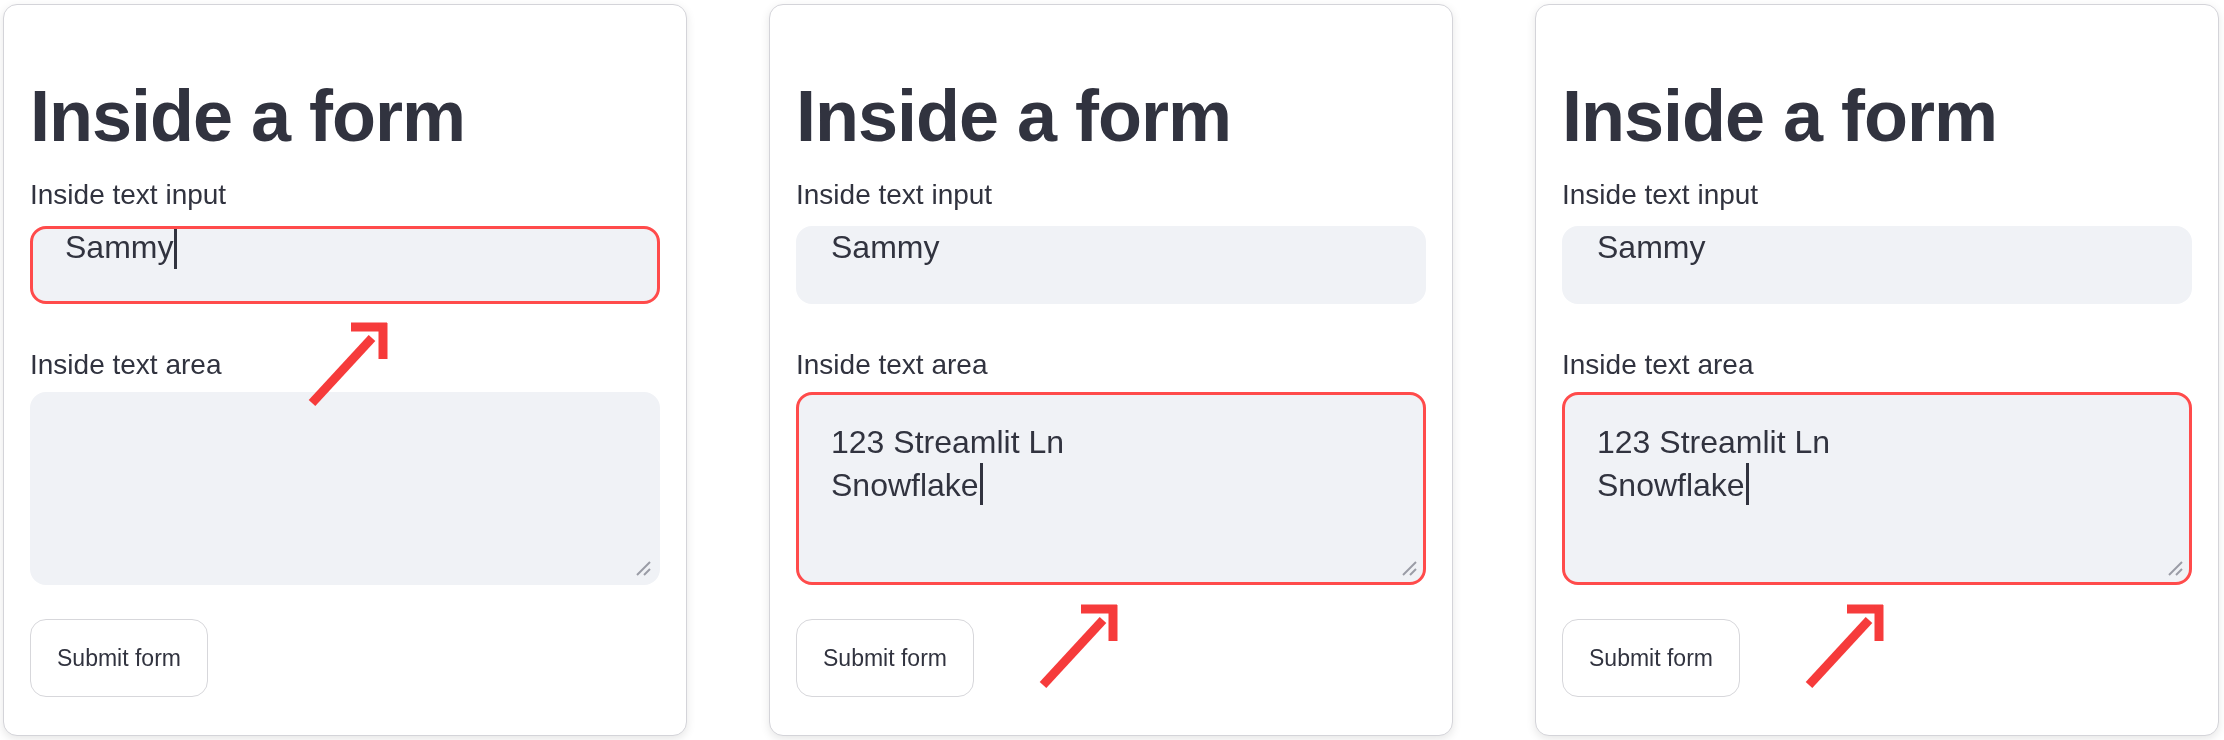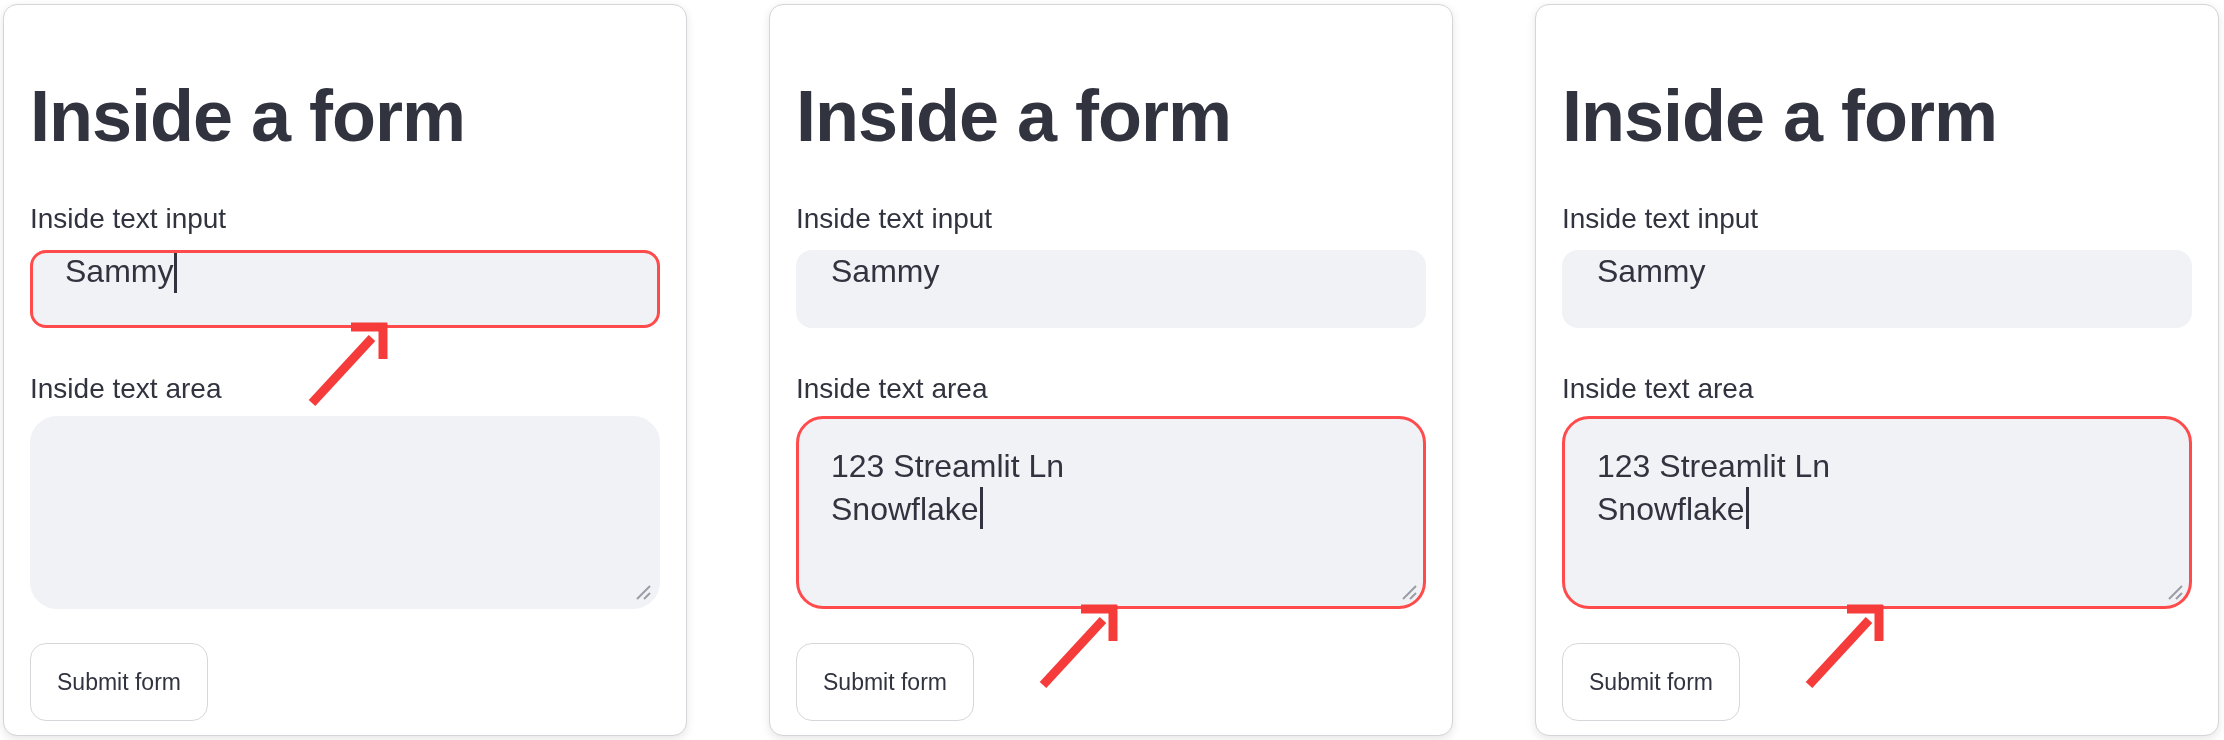--- a/index.html
+++ b/index.html
@@ -4,27 +4,27 @@
 <style>
   * { margin:0; padding:0; box-sizing:border-box; }
   html,body { width:2224px; height:740px; background:#ffffff;
     font-family:"Liberation Sans","DejaVu Sans",sans-serif; color:#31333f; }
   .stage { width:2224px; height:740px; display:flex; gap:82px; padding:4px 3px; }
   .card { position:relative; width:684px; height:732px; background:#ffffff;
     border:1px solid #d4d4d9; border-radius:14px;
     box-shadow:0 3px 10px rgba(0,0,0,0.10); padding:0 26px; overflow:hidden; }
   .h1 { margin-top:72px; font-size:72px; font-weight:700; line-height:1.1;
     letter-spacing:-1px; color:#31333f; }
-  .field-label { margin-top:46px; font-size:28px; line-height:34px; color:#31333f; }
+  .field-label { margin-top:22px; font-size:28px; line-height:34px; color:#31333f; }
   .tbox { position:relative; margin-top:14px; height:78px; background:#f0f2f6;
     border-radius:16px; border:3px solid #f0f2f6; display:flex; align-items:flex-start;
     padding:0 32px; font-size:32px; color:#31333f; cursor:text; }
   .tbox.focused { border:3px solid #ff4b4b; }
   .tarea { position:relative; margin-top:10px; height:193px; background:#f0f2f6;
-    border-radius:27px; border:3px solid #f0f2f6; padding:26px 32px;
+    border-radius:16px; border:3px solid #f0f2f6; padding:26px 32px;
     font-size:32px; line-height:42px; color:#31333f; cursor:text; }
   .tarea.focused { border:3px solid #ff4b4b; }
   .hint { position:absolute; right:18px; bottom:6px; font-size:28px;
     color:#878995; white-space:nowrap; }
   .tarea .hint { right:32px; bottom:8px; }
   .caret { display:inline-block; width:3px; height:40px; background:#31333f;
     vertical-align:-8px; margin-left:1px; }
   .tarea .caret { height:42px; vertical-align:-9px; }
   .submit-btn { margin-top:34px; height:78px; padding:0 26px; background:#ffffff;
     border:1px solid #d7d7db; border-radius:16px; font-size:23px; color:#31333f;

